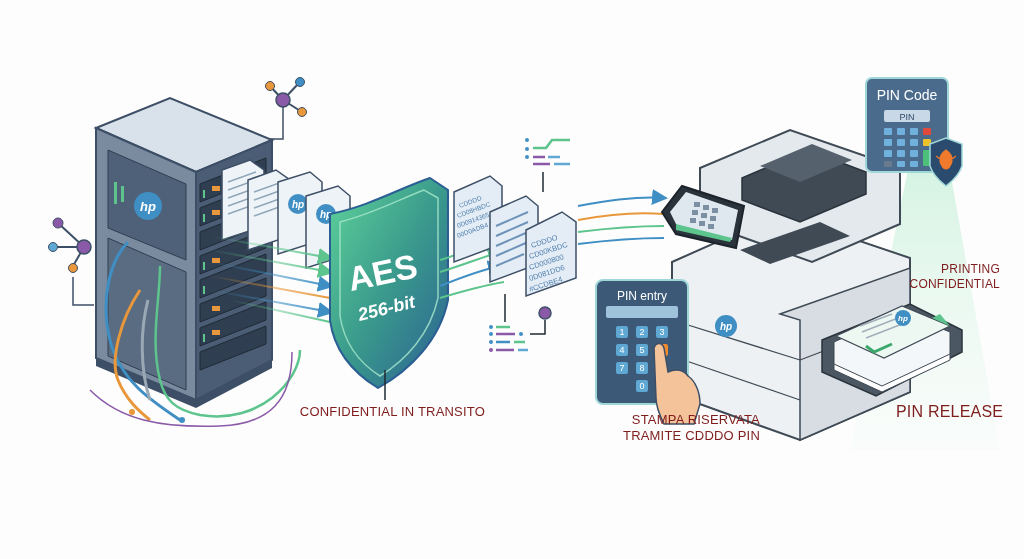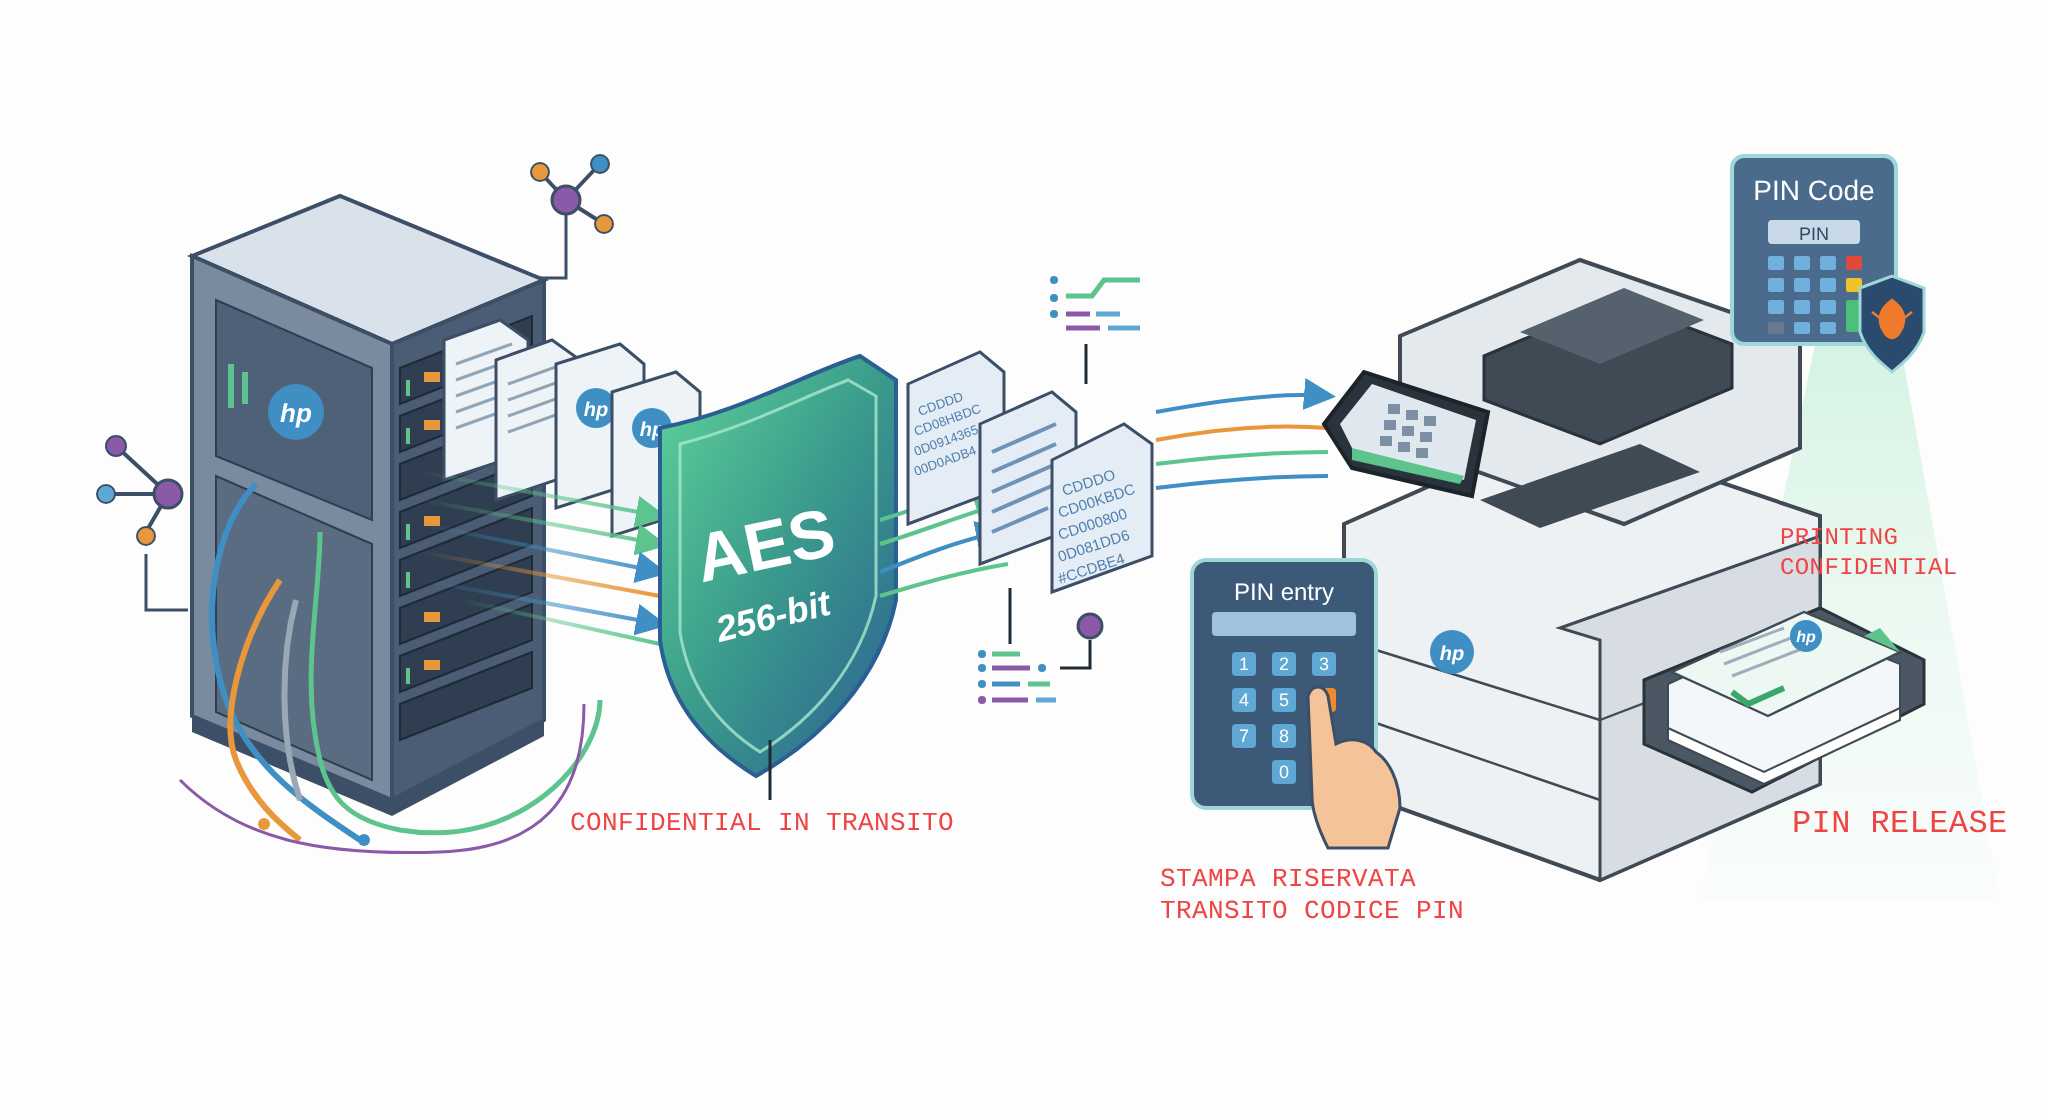--- a/index.html
+++ b/index.html
@@ -1,19 +1,19 @@
 <!DOCTYPE html>
 <html><head>
 <meta charset="utf-8">
 <style>
   html, body { margin:0; padding:0; }
   body { width:1024px; height:559px; background:#fdfdfd; position:relative; overflow:hidden;
          font-family:"Liberation Sans", sans-serif; }
   .abs { position:absolute; }
-  .label { position:absolute; text-align:left; color:#ef4444; font-family:Liberation Mono, monospace;
+  .label { position:absolute; text-align:right; color:#7f1d1d; font-family:Liberation Sans, sans-serif;
            font-size:13px; line-height:16px; letter-spacing:0.2px; font-stretch:condensed; }
   .label .line { display:block; white-space:nowrap; }
   svg text { font-family:"Liberation Sans", sans-serif; }
 </style>
 </head>
 <body>
 
 <svg class="abs" width="1024" height="559" viewBox="0 0 1024 559" style="left:0;top:0;">
   <defs>
     <linearGradient id="shieldGrad" x1="0" y1="0" x2="1" y2="1">
@@ -343,23 +343,23 @@
     </g>
 
     <path d="M654,348 C656,342 662,342 664,348 L668,372 C676,368 684,370 688,376 C694,380 700,390 700,404 L694,424 L664,424 C660,416 656,406 656,398 Z" fill="#f5c39a" stroke="#3d4f66" stroke-width="1.5"></path>
   </g>
 </svg>
 
 <div class="label" style="left:285px; top:404px; width:200px;">
   <span class="line">CONFIDENTIAL IN TRANSITO</span>
 </div>
 
-<div class="label" style="left:580px; top:432px; width:180px;">
+<div class="label" style="left:580px; top:412px; width:180px;">
   <span class="line">STAMPA RISERVATA</span>
-  <span class="line">TRANSITO CODICE PIN</span>
+  <span class="line">TRAMITE CDDDO PIN</span>
 </div>
 
 <div class="label" style="left:890px; top:262px; width:110px; font-size:12px; line-height:15px;">
   <span class="line">PRINTING</span>
   <span class="line">CONFIDENTIAL</span>
 </div>
 
 <div class="label" style="left:896px; top:404px; width:100px; font-size:16px;">
   <span class="line">PIN RELEASE</span>
 </div>

